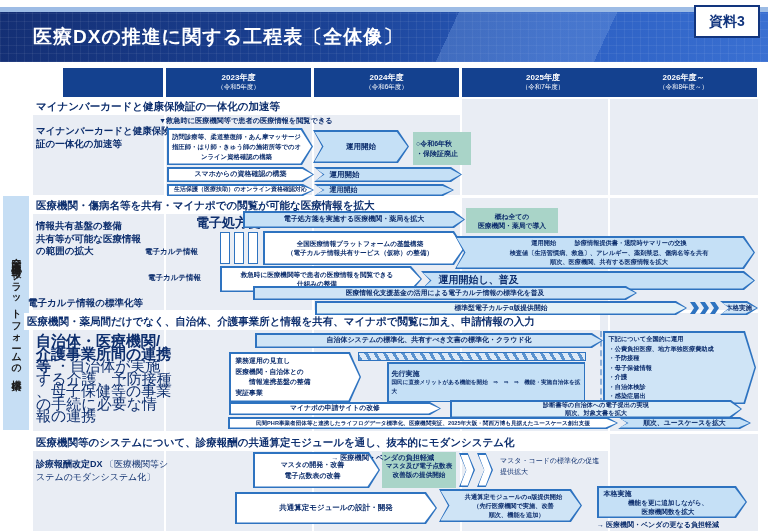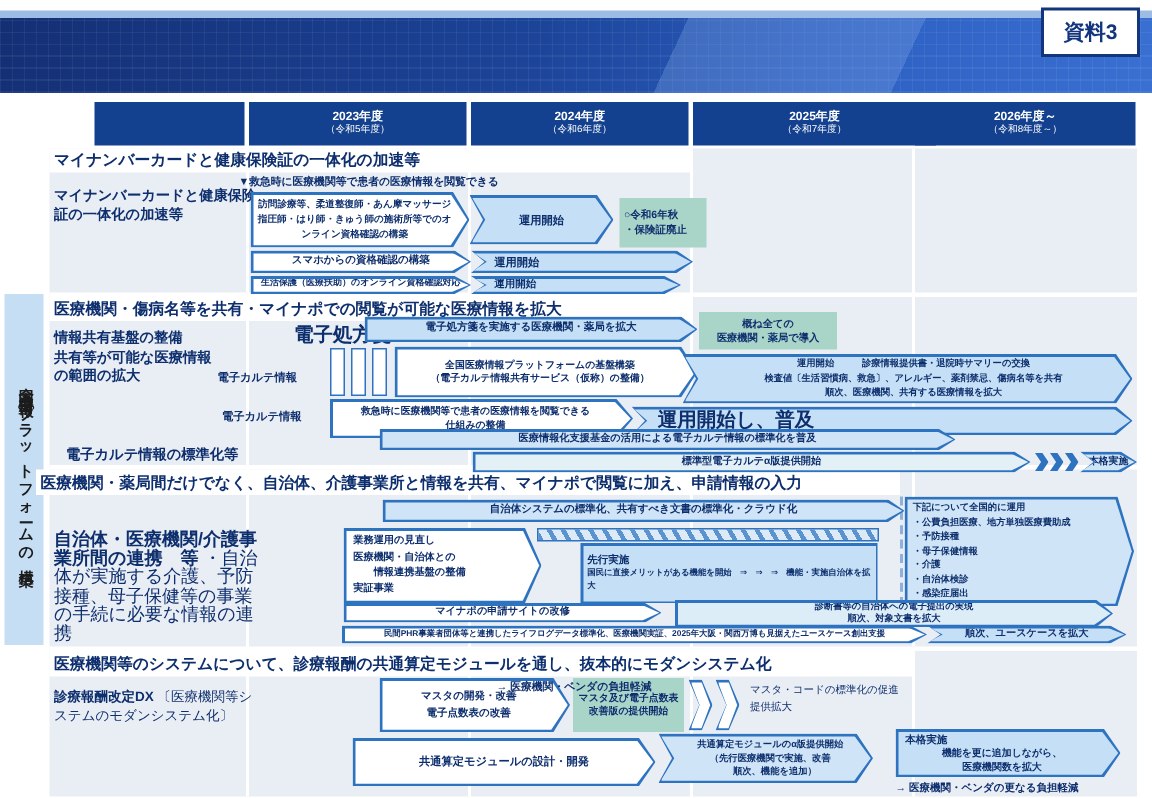--- a/index.html
+++ b/index.html
@@ -44,20 +44,21 @@
   .lbl{position:absolute;z-index:4;color:#0e2f6e}
   .hatch{position:absolute;background:repeating-linear-gradient(60deg,#5b93cf 0 3px,#dce9f7 3px 8px);border:1px solid #2e73c0;z-index:4}
   .dash{position:absolute;border-left:2px dashed #8fb0d8;z-index:3}
 </style>
 </head>
 <body>
 
 <div class="abs" style="left:0;top:7px;width:768px;height:5px;background:#9dbce5"></div>
 <div class="banner">
   <div class="shine"></div>
+  <div class="title">医療DXの推進に関する工程表〔全体像〕</div>
 </div>
 <div class="badge">資料3</div>
 
 <div class="hcell" style="left:63px;width:100px"></div>
 <div class="hcell" style="left:166px;width:145px">
   <div class="yr">2023年度</div>
   <div class="wk">（令和5年度）</div>
 </div>
 <div class="hcell" style="left:314px;width:145px">
   <div class="yr">2024年度</div>
@@ -121,21 +122,21 @@
 <div class="arr sh-no f-blue" style="left:314px;top:184px;width:140px;height:12px">
   <div class="in js" style="font-size:7px;padding-left:14px">
       <span>運用開始</span>
     </div>
 </div>
 
 <div class="sechead" style="left:33px;top:198px;width:428px;height:16px">医療機関・傷病名等を共有・マイナポでの閲覧が可能な医療情報を拡大</div>
 <div class="lbl b pre" style="left:36px;top:220px;width:145px;font-size:9.5px;line-height:12.5px">情報共有基盤の整備
 共有等が可能な医療情報
 の範囲の拡大</div>
-<div class="lbl b" style="left:44px;top:297px;font-size:9.5px">電子カルテ情報の標準化等</div>
+<div class="lbl b" style="left:28px;top:297px;font-size:9.5px">電子カルテ情報の標準化等</div>
 
 <div class="lbl b" style="left:196px;top:214px;font-size:13px">電子処方箋</div>
 <div class="arr sh-ar f-blue" style="left:243px;top:211px;width:222px;height:17px">
   <div class="in" style="font-size:7px">
       <span>電子処方箋を実施する医療機関・薬局を拡大</span>
     </div>
 </div>
 <div class="green pre" style="left:466px;top:208px;width:92px;height:25px;font-size:6.8px;line-height:9px;text-align:center">概ね全ての
 医療機関・薬局で導入</div>
 
@@ -154,21 +155,21 @@
     <span>順次、医療機関、共有する医療情報を拡大</span>
   </div>
 </div>
 
 <div class="lbl b" style="left:148px;top:273px;font-size:7.5px">電子カルテ情報</div>
 <div class="arr sh-ar f-white" style="left:220px;top:266px;width:202px;height:26px">
   <div class="in pre" style="font-size:6.6px;line-height:9px;padding-right:8px"><span>救急時に医療機関等で患者の医療情報を閲覧できる
 仕組みの整備</span></div>
 </div>
 <div class="arr sh-no f-blue" style="left:421px;top:271px;width:334px;height:19px">
-  <div class="in js" style="font-size:13px;padding-left:16px">
+  <div class="in js" style="font-size:10px;padding-left:16px">
       <span>運用開始し、普及</span>
     </div>
 </div>
 
 <div class="arr sh-ar f-mid" style="left:253px;top:286px;width:384px;height:14px">
   <div class="in" style="font-size:6.8px">
       <span>医療情報化支援基金の活用による電子カルテ情報の標準化を普及</span>
     </div>
 </div>
 <div class="arr sh-ar f-cyan" style="left:315px;top:301px;width:372px;height:14px">
@@ -179,21 +180,21 @@
 <div class="chev-s" style="left:690px;top:302px;width:9px;height:12px"></div>
 <div class="chev-s" style="left:700px;top:302px;width:9px;height:12px"></div>
 <div class="chev-s" style="left:710px;top:302px;width:9px;height:12px"></div>
 <div class="arr sh-no f-mid" style="left:720px;top:301px;width:38px;height:14px">
   <div class="in" style="font-size:6.6px">
       <span>本格実施</span>
     </div>
 </div>
 
 <div class="sechead" style="left:24px;top:313px;width:576px;height:17px">医療機関・薬局間だけでなく、自治体、介護事業所と情報を共有、マイナポで閲覧に加え、申請情報の入力</div>
-<div class="lbl wrap" style="left:36px;top:353px;width:136px;font-size:12px;line-height:12.5px">
+<div class="lbl wrap" style="left:36px;top:335px;width:136px;font-size:15px;line-height:12.5px">
   <span class="b">自治体・医療機関/介護事業所間の連携　等</span>
   <span>・自治体が実施する介護、予防接種、母子保健等の事業の手続に必要な情報の連携</span>
 </div>
 
 <div class="arr sh-ar f-mid" style="left:255px;top:333px;width:348px;height:15px">
   <div class="in" style="font-size:7px">
       <span>自治体システムの標準化、共有すべき文書の標準化・クラウド化</span>
     </div>
 </div>
 

